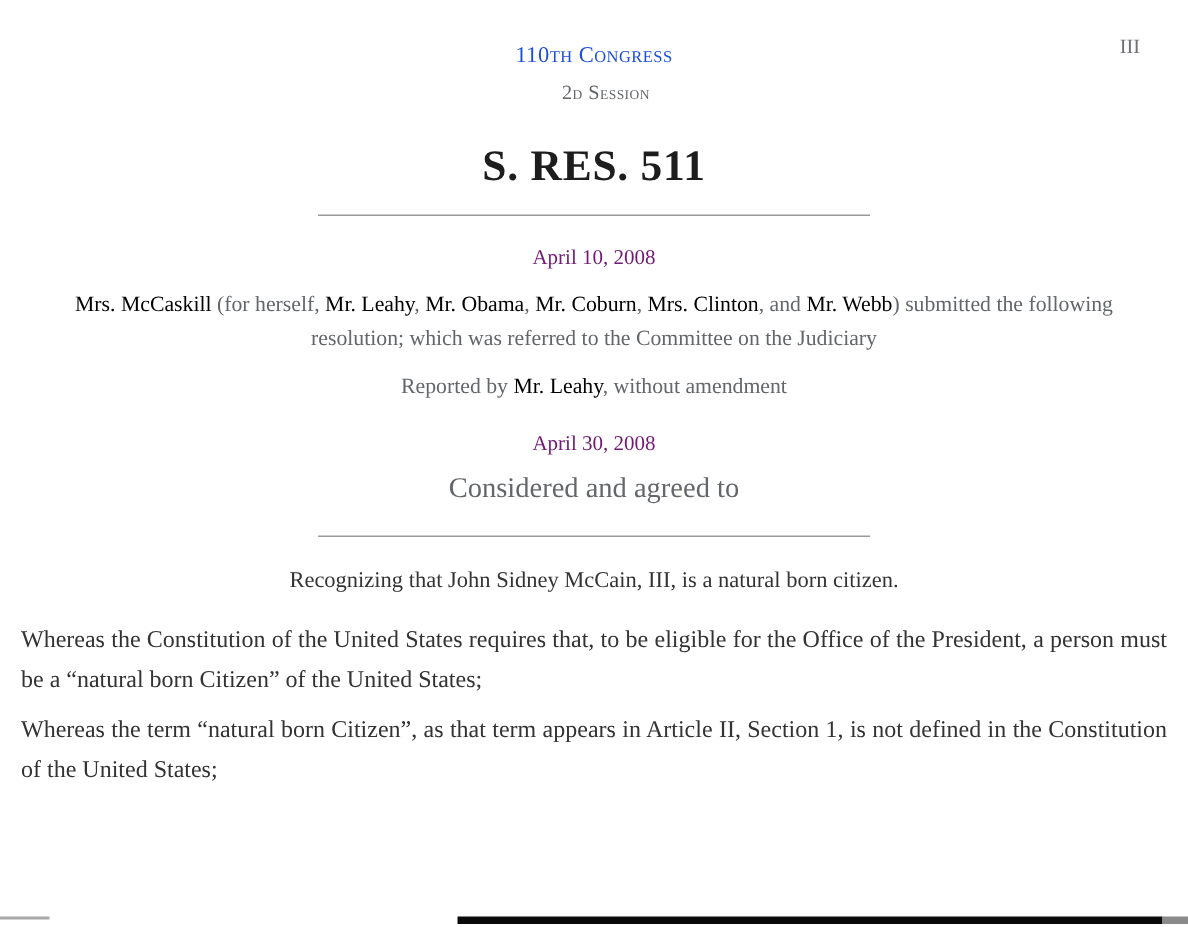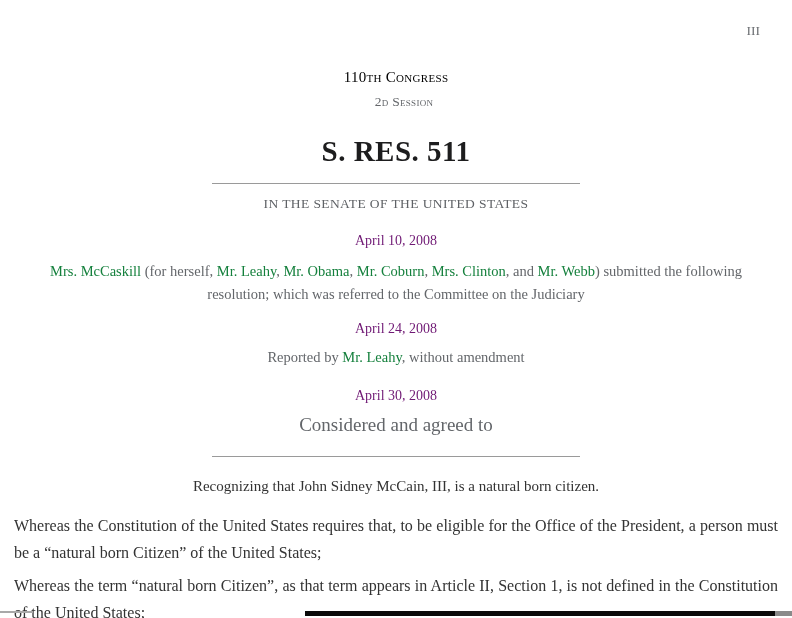--- a/index.html
+++ b/index.html
@@ -3,30 +3,30 @@
 <meta charset="utf-8">
 <style>
   html,body{margin:0;padding:0;}
   body{
     width:792px;height:618px;position:relative;overflow:hidden;background:#ffffff;
     font-family:"Liberation Serif","DejaVu Serif",serif;color:#333333;
   }
   p,h1,h2{margin:0;padding:0;font-weight:normal;}
   .center{text-align:center;}
   .folio{position:absolute;top:23px;right:32px;font-size:13.5px;color:#6d7074;}
-  .congress{padding-top:69px;font-size:15px;color:#000000;font-variant:small-caps;letter-spacing:.3px;}
+  .congress{padding-top:29px;font-size:15px;color:#1d4ed8;font-variant:small-caps;letter-spacing:.3px;}
   .session{margin-top:8px;font-size:13.5px;color:#63666a;font-variant:small-caps;letter-spacing:.3px;padding-left:16px;}
   .measure{margin-top:25px;font-size:29px;font-weight:bold;color:#1d1d1e;letter-spacing:.5px;}
   .rule{width:368px;margin:15px auto 0;border:none;border-top:1px solid #9a9a9a;height:0;}
   .rule.second{margin-top:20px;}
   .chamber{margin-top:12px;font-size:13.5px;color:#5f6266;letter-spacing:.4px;}
   .adate{font-size:14px;color:#701a75;}
   .mt21{margin-top:21px;} .mt15{margin-top:15px;} .mt22{margin-top:22px;}
   .sponsor{margin:11px auto 0;width:732px;font-size:14.5px;line-height:23px;color:#63666a;text-align:center;}
-  .name{color:#15803d;margin-top:12px;}
+  .name{color:#000000;margin-top:12px;}
   .actline{margin-top:12px;font-size:14.5px;color:#63666a;}
   .agreed{margin-top:10px;font-size:19px;color:#63666a;}
   .res-title{margin-top:25px;font-size:19.5px;font-weight:bold;color:#1d1d1e;letter-spacing:.5px;}
   .official{margin-top:21px;font-size:15px;color:#333333;}
   .preamble{margin-top:17px;padding:0 14px;font-size:16px;line-height:27px;color:#333333;text-align:justify;}
   .preamble p{margin:0 0 6px 0;}
   .edge-left{position:absolute;left:0;bottom:5px;width:33px;height:2px;background:#a9a9a9;}
   .edge-black{position:absolute;left:305px;bottom:2px;width:470px;height:5px;background:#0a0a0a;}
   .edge-corner{position:absolute;left:775px;bottom:2px;width:17px;height:5px;background:#8a8a8a;}
 </style>
@@ -38,27 +38,25 @@
   <span class="folio">III</span>
 
   <div class="center">
     <p class="congress">110th Congress</p>
     <p class="session">2d Session</p>
     <h1 class="measure">S. RES. 511</h1>
   </div>
 
   <div class="rule"></div>
 
-  <p class="chamber center">IN THE SENATE OF THE UNITED STATES</p>
 
   <p class="adate center mt21">April 10, 2008</p>
 
   <p class="sponsor"><span class="name">Mrs. McCaskill</span><span> (for herself, </span><span class="name">Mr. Leahy</span><span>, </span><span class="name">Mr. Obama</span><span>, </span><span class="name">Mr. Coburn</span><span>, </span><span class="name">Mrs. Clinton</span><span>, and </span><span class="name">Mr. Webb</span><span>) submitted the following resolution; which was referred to the Committee on the Judiciary</span></p>
 
-  <p class="adate center mt15">April 24, 2008</p>
 
   <p class="actline center"><span>Reported by </span><span class="name">Mr. Leahy</span><span>, without amendment</span></p>
 
   <p class="adate center mt22">April 30, 2008</p>
 
   <p class="agreed center">Considered and agreed to</p>
 
   <div class="rule second"></div>
 
 

